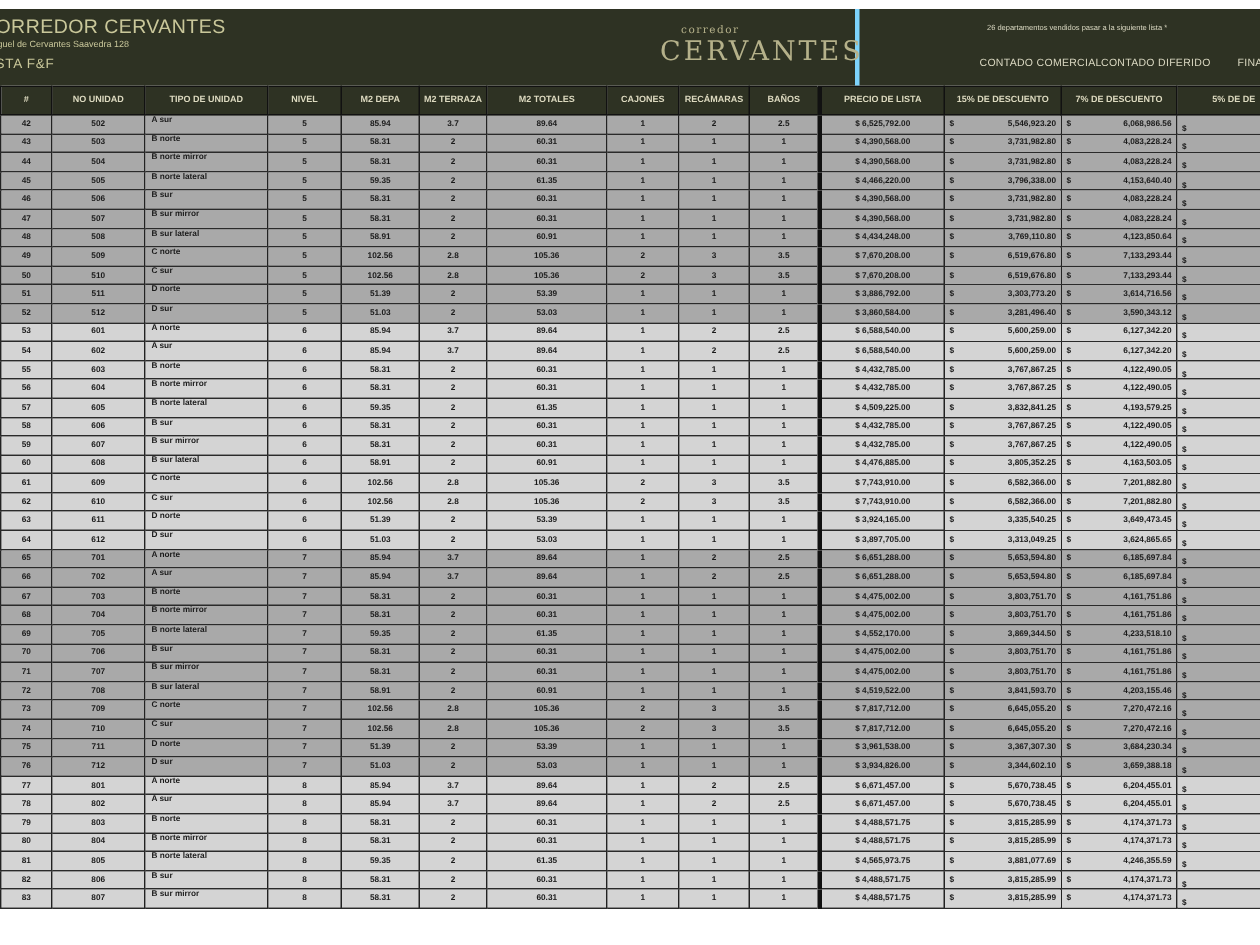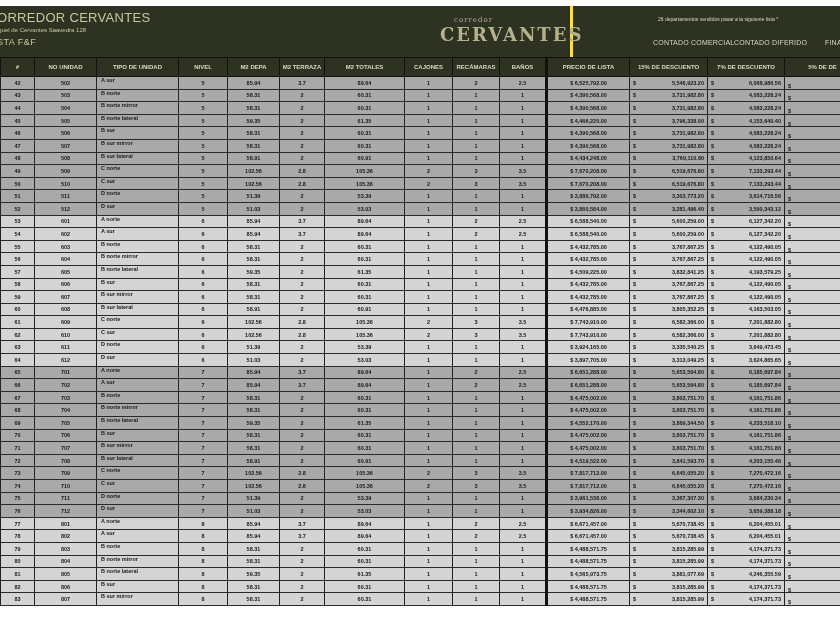--- a/index.html
+++ b/index.html
@@ -1,25 +1,25 @@
 <!DOCTYPE html>
 <html><head>
 <meta charset="utf-8">
 <style>
   html, body { margin:0; padding:0; background:#ffffff; }
   body { width:840px; height:630px; overflow:hidden; position:relative; font-family:"Liberation Sans", sans-serif; }
   .sheet { position:absolute; left:0; top:6px; width:860px; }
   .banner { position:relative; height:51px; background:#2e3223; display:flex; }
-  .banner-left { width:570px; position:relative; border-right:3px solid #fde047; }
+  .banner-left { width:570px; position:relative; border-right:3px solid #7dd3fc; }
   .banner-right { flex:1; position:relative; }
   .proj-title { position:absolute; left:-3px; top:4px; color:#c9c79a; font-size:13px; letter-spacing:0.3px; }
   .proj-addr { position:absolute; left:-3px; top:21px; color:#c9c79a; font-size:6px; }
   .proj-list { position:absolute; left:-3px; top:31px; color:#c9c79a; font-size:9px; letter-spacing:0.5px; }
   .logo-small { position:absolute; left:454px; top:10px; color:#b5b18a; font-family:"DejaVu Serif", serif; font-size:7px; letter-spacing:1px; }
-  .logo-big { position:absolute; left:440px; top:18px; color:#b5b18a; font-family:"DejaVu Serif", serif; font-size:18px; letter-spacing:2px; font-weight:bold; }
+  .logo-big { position:absolute; left:440px; top:18px; color:#b5b18a; font-family:"DejaVu Serif", serif; font-size:18px; letter-spacing:2px; font-weight:normal; }
   .sold-note { position:absolute; left:85px; top:10px; color:#d9d7c0; font-size:5px; }
   .pay-label { position:absolute; top:33px; color:#d9d7c0; font-size:7px; letter-spacing:0.2px; }
   table { border-collapse:collapse; table-layout:fixed; width:860px; }
   th { background:#2e3223; color:#dcd9bf; font-size:6px; font-weight:bold; height:18px; border:1.5px solid #111; padding:0; text-transform:uppercase; }
   td { font-size:5.5px; font-weight:bold; color:#1a1a1a; height:11.6px; border:1px solid #222; border-bottom:1.5px solid #2a2a2a; padding:0 2px; text-align:center; white-space:nowrap; overflow:hidden; }
   tr.f-dark td { background:#a9a9a9; }
   tr.f-light td { background:#d4d4d4; }
   td.tipo { text-align:left; padding-left:4px; vertical-align:top; }
   td.price { border-left:3px solid #111; }
   th.price { border-left:3px solid #111; }

